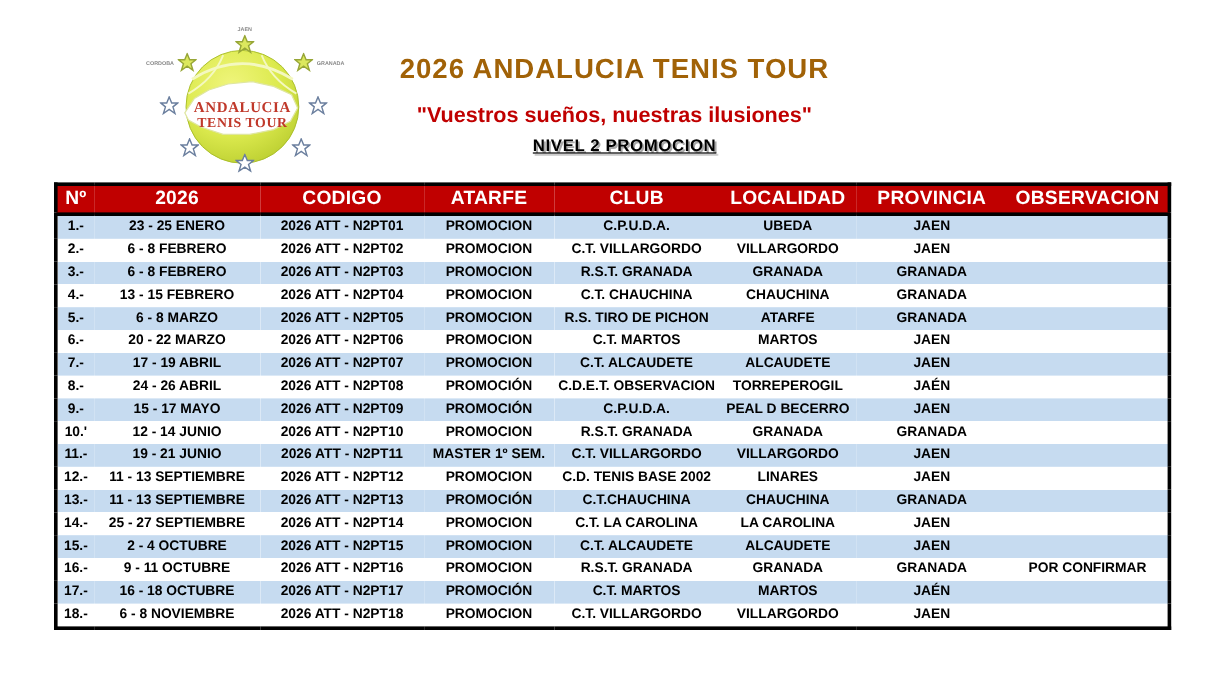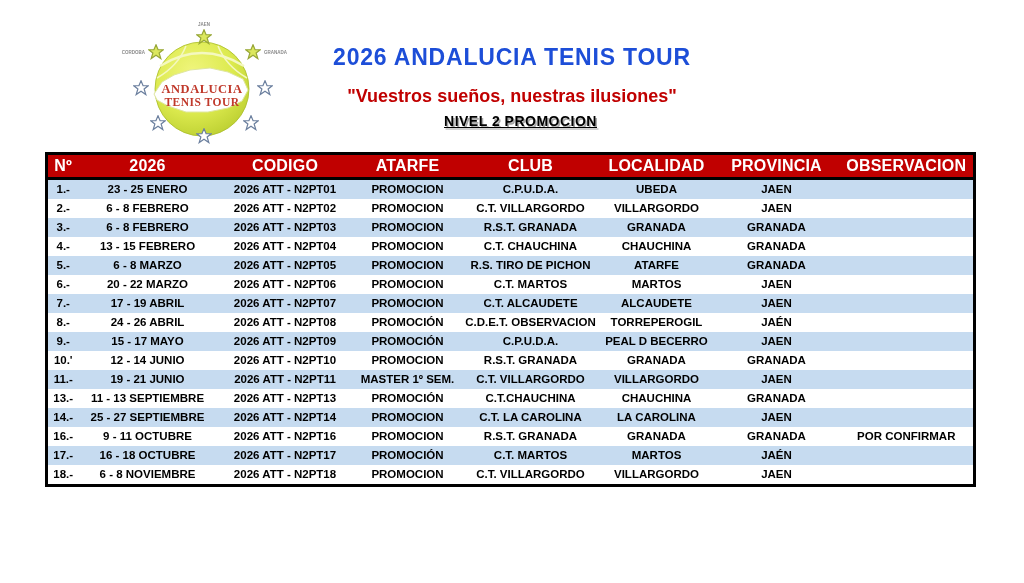--- a/index.html
+++ b/index.html
@@ -2,21 +2,21 @@
 <html style="--header-bg: #c00000; --row-alt: #c6dbf0; --accent-red: #c00000; --confirm-red: #ee1111;"><head>
 <meta charset="utf-8">
 <style>
   html,body { margin:0; padding:0; background:#ffffff; }
   .page {
     position:relative; width:1024px; height:583px; background:#ffffff;
     font-family:"Liberation Sans", sans-serif; font-weight:bold; overflow:hidden;
   }
   
   .title-block { position:absolute; left:0; width:1024px; text-align:center; }
-  .main-title  { top:44px;  font-size:23px; color:#1d4ed8; letter-spacing:0.8px; }
+  .main-title  { top:44px;  font-size:23px; color:#a16207; letter-spacing:0.8px; }
   .subtitle    { top:86px;  font-size:18px; color:var(--accent-red,#c00000); }
   .level-line  { top:113px; font-size:14px; }
   .level-line span {
     color:#000; text-decoration:underline; letter-spacing:0.5px;
     text-shadow:1.5px 1.5px 0 #a8a8a8;
     padding-left:17px;
   }
   
   .logo { position:absolute; left:112px; top:6px; width:178px; height:140px; }
   .star-f { fill:#dce85e; stroke:#97a637; stroke-width:1.5; }
@@ -219,36 +219,56 @@
       <td data-field="num">11.-</td>
       <td data-field="date">19 - 21 JUNIO</td>
       <td data-field="code">2026 ATT - N2PT11</td>
       <td data-field="type">MASTER 1º SEM.</td>
       <td data-field="club">C.T. VILLARGORDO</td>
       <td data-field="city">VILLARGORDO</td>
       <td data-field="province">JAEN</td>
       <td data-field="obs"></td>
     </tr>
           <tr>
+      <td data-field="num">12.-</td>
+      <td data-field="date">11 - 13 SEPTIEMBRE</td>
+      <td data-field="code">2026 ATT - N2PT12</td>
+      <td data-field="type">PROMOCION</td>
+      <td data-field="club">C.D. TENIS BASE 2002</td>
+      <td data-field="city">LINARES</td>
+      <td data-field="province">JAEN</td>
+      <td data-field="obs"></td>
+    </tr>
+          <tr>
       <td data-field="num">13.-</td>
       <td data-field="date">11 - 13 SEPTIEMBRE</td>
       <td data-field="code">2026 ATT - N2PT13</td>
       <td data-field="type">PROMOCIÓN</td>
       <td data-field="club">C.T.CHAUCHINA</td>
       <td data-field="city">CHAUCHINA</td>
       <td data-field="province">GRANADA</td>
       <td data-field="obs"></td>
     </tr>
           <tr>
       <td data-field="num">14.-</td>
       <td data-field="date"> 25 - 27 SEPTIEMBRE</td>
       <td data-field="code">2026 ATT - N2PT14</td>
       <td data-field="type">PROMOCION</td>
       <td data-field="club">C.T. LA CAROLINA</td>
       <td data-field="city">LA CAROLINA</td>
+      <td data-field="province">JAEN</td>
+      <td data-field="obs"></td>
+    </tr>
+          <tr>
+      <td data-field="num">15.-</td>
+      <td data-field="date">2 - 4 OCTUBRE</td>
+      <td data-field="code">2026 ATT - N2PT15</td>
+      <td data-field="type">PROMOCION</td>
+      <td data-field="club">C.T. ALCAUDETE</td>
+      <td data-field="city">ALCAUDETE</td>
       <td data-field="province">JAEN</td>
       <td data-field="obs"></td>
     </tr>
           <tr>
       <td data-field="num">16.-</td>
       <td data-field="date">9 - 11 OCTUBRE</td>
       <td data-field="code">2026 ATT - N2PT16</td>
       <td data-field="type">PROMOCION</td>
       <td data-field="club">R.S.T. GRANADA</td>
       <td data-field="city">GRANADA</td>

